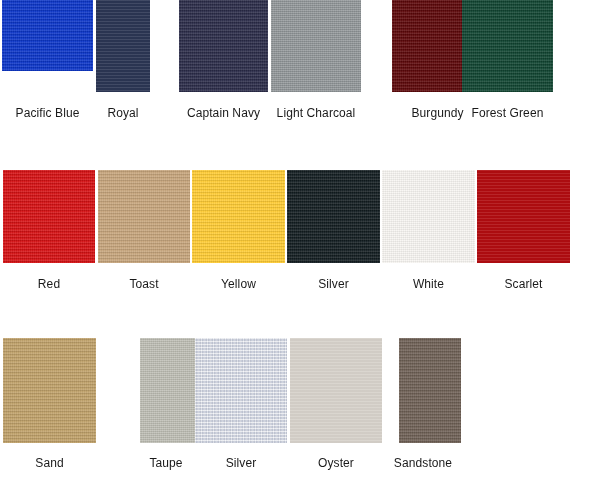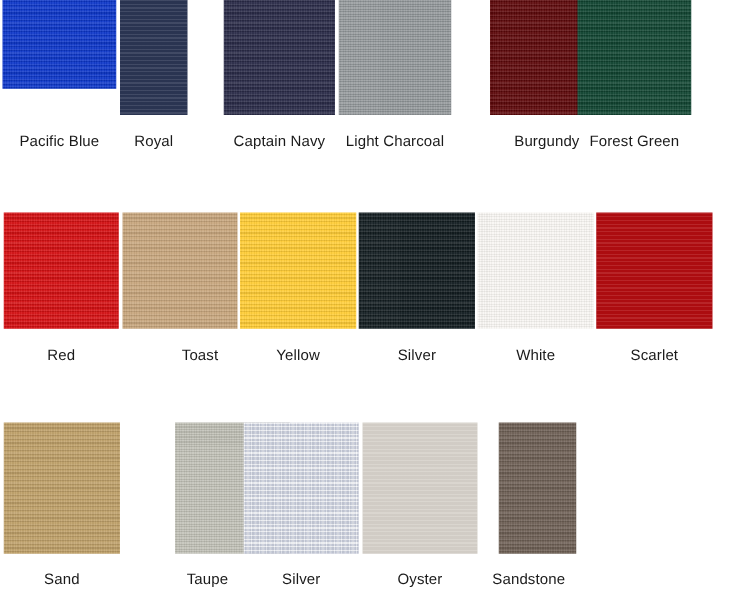--- a/index.html
+++ b/index.html
@@ -146,21 +146,21 @@
         <div class="swatch-label" style="top: 106px; text-align: right;">Forest Green</div>
       </div>
     </div>
     <div class="swatch-row" style="top: 170px; height: 127px;">
       <div class="swatch-cell" style="left: 3px; width: 92px; height: 93px;">
         <div class="swatch-chip" style="background-color: rgb(213, 15, 18);"></div>
         <div class="swatch-label" style="top: 107px;">Red</div>
       </div>
       <div class="swatch-cell" style="left: 98px; width: 92px; height: 93px;">
         <div class="swatch-chip" style="background-color: rgb(199, 165, 124);"></div>
-        <div class="swatch-label" style="top: 107px; margin-left: 16px;">Toast</div>
+        <div class="swatch-label" style="top: 107px;">Toast</div>
       </div>
       <div class="swatch-cell" style="left: 192px; width: 93px; height: 93px;">
         <div class="swatch-chip" style="background-color: rgb(255, 204, 51);"></div>
         <div class="swatch-label" style="top: 107px;">Yellow</div>
       </div>
       <div class="swatch-cell" style="left: 287px; width: 93px; height: 93px;">
         <div class="swatch-chip" style="background-color: rgb(18, 28, 32);"></div>
         <div class="swatch-label" style="top: 107px;">Silver</div>
       </div>
       <div class="swatch-cell" style="left: 382px; width: 93px; height: 93px; text-decoration: underline;">

